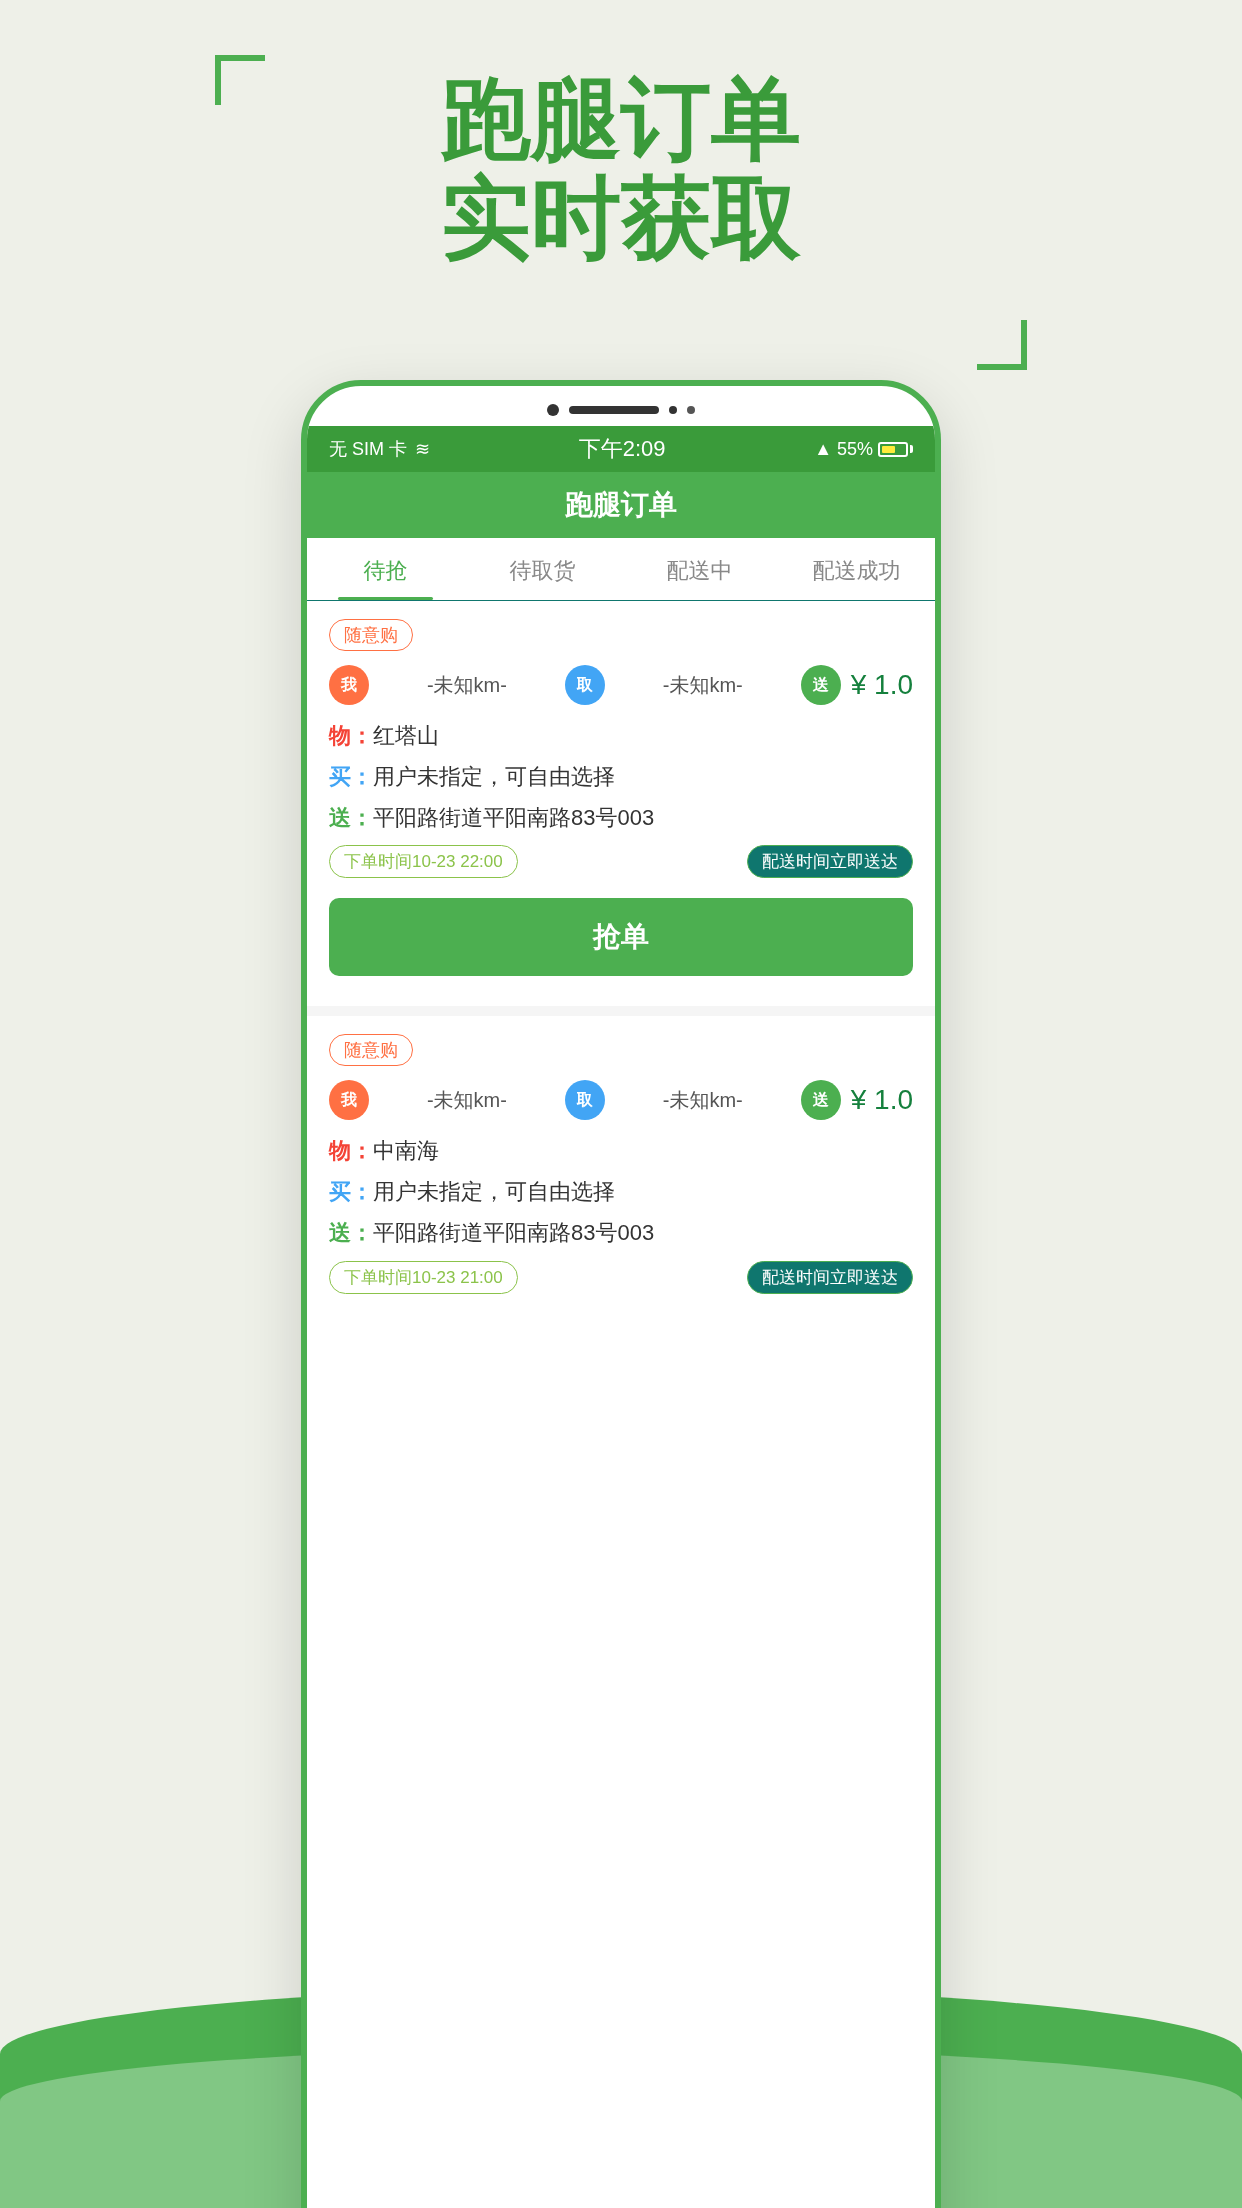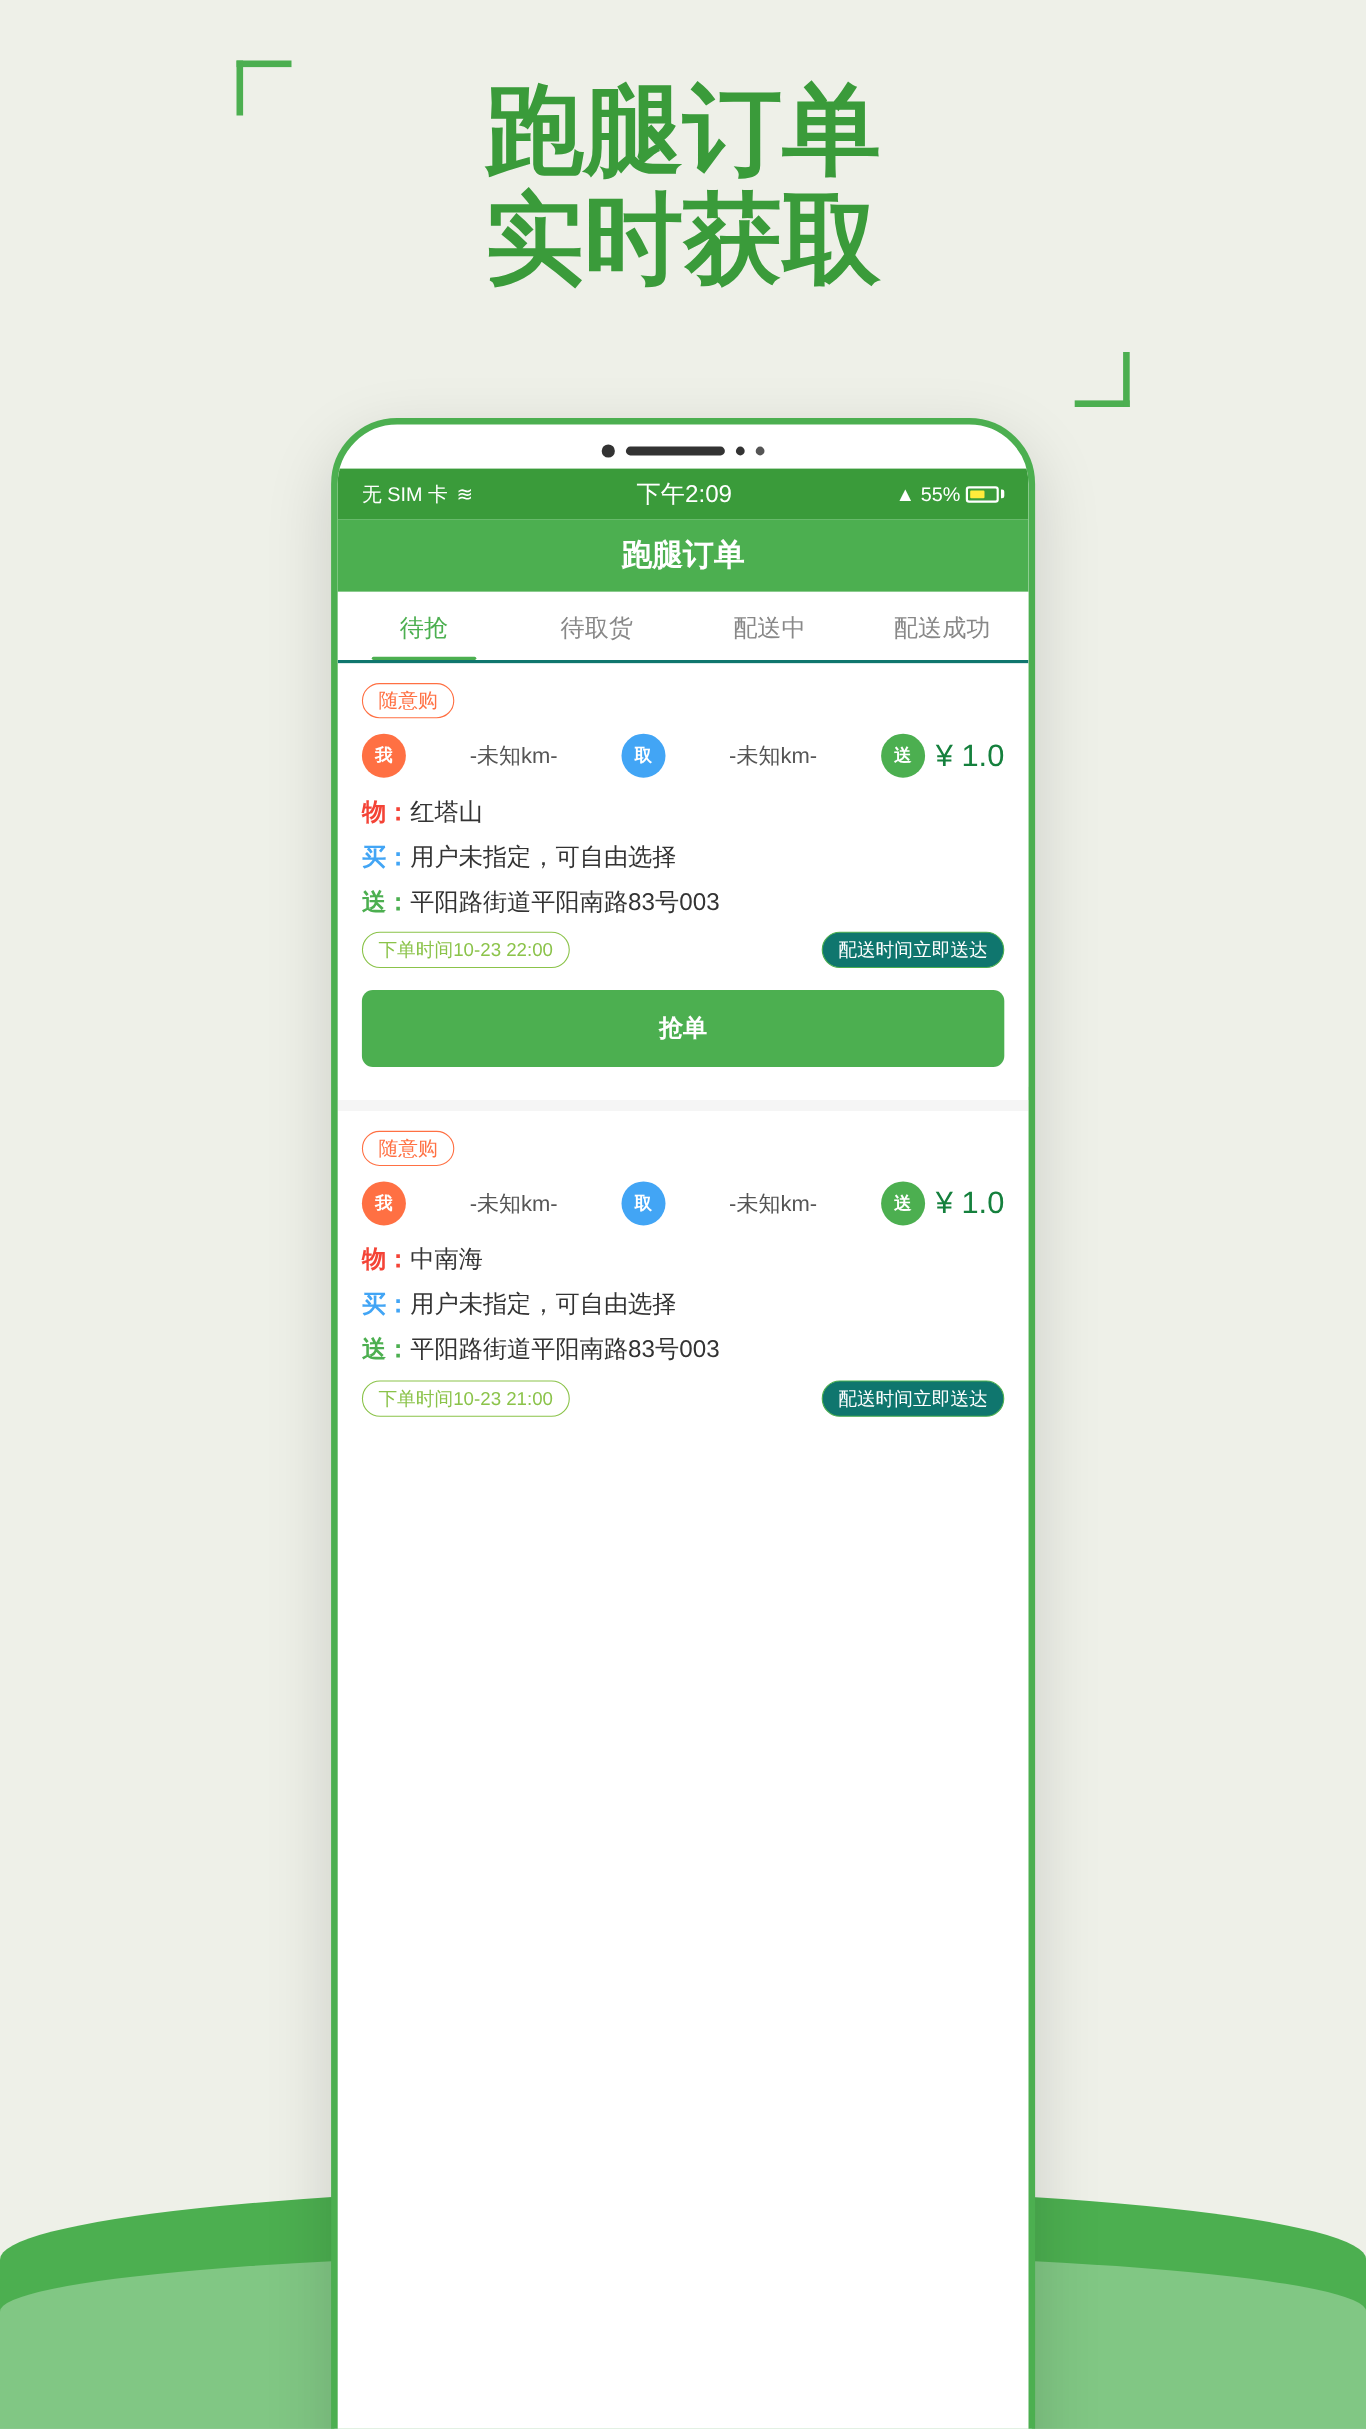--- a/index.html
+++ b/index.html
@@ -200,21 +200,21 @@
       text-align: center;
       padding: 14px 0;
       color: white;
       font-size: 28px;
       font-weight: 600;
     }
 
     
     .tab-bar {
       display: flex;
-      border-bottom: 3px solid #0f766e;
+      border-bottom: 1px solid #0f766e;
       background: white;
     }
 
     .tab-item {
       flex: 1;
       text-align: center;
       padding: 18px 0 14px;
       font-size: 22px;
       color: #888;
       position: relative;
@@ -348,21 +348,21 @@
     }
 
     
     .grab-btn {
       width: 100%;
       background: #4caf50;
       color: white;
       border: none;
       border-radius: 10px;
       padding: 20px;
-      font-size: 22px;
+      font-size: 28px;
       font-weight: 600;
       text-align: center;
       margin-top: 8px;
       cursor: pointer;
     }
 
     
     .card-separator {
       height: 10px;
       background: #f5f5f5;

